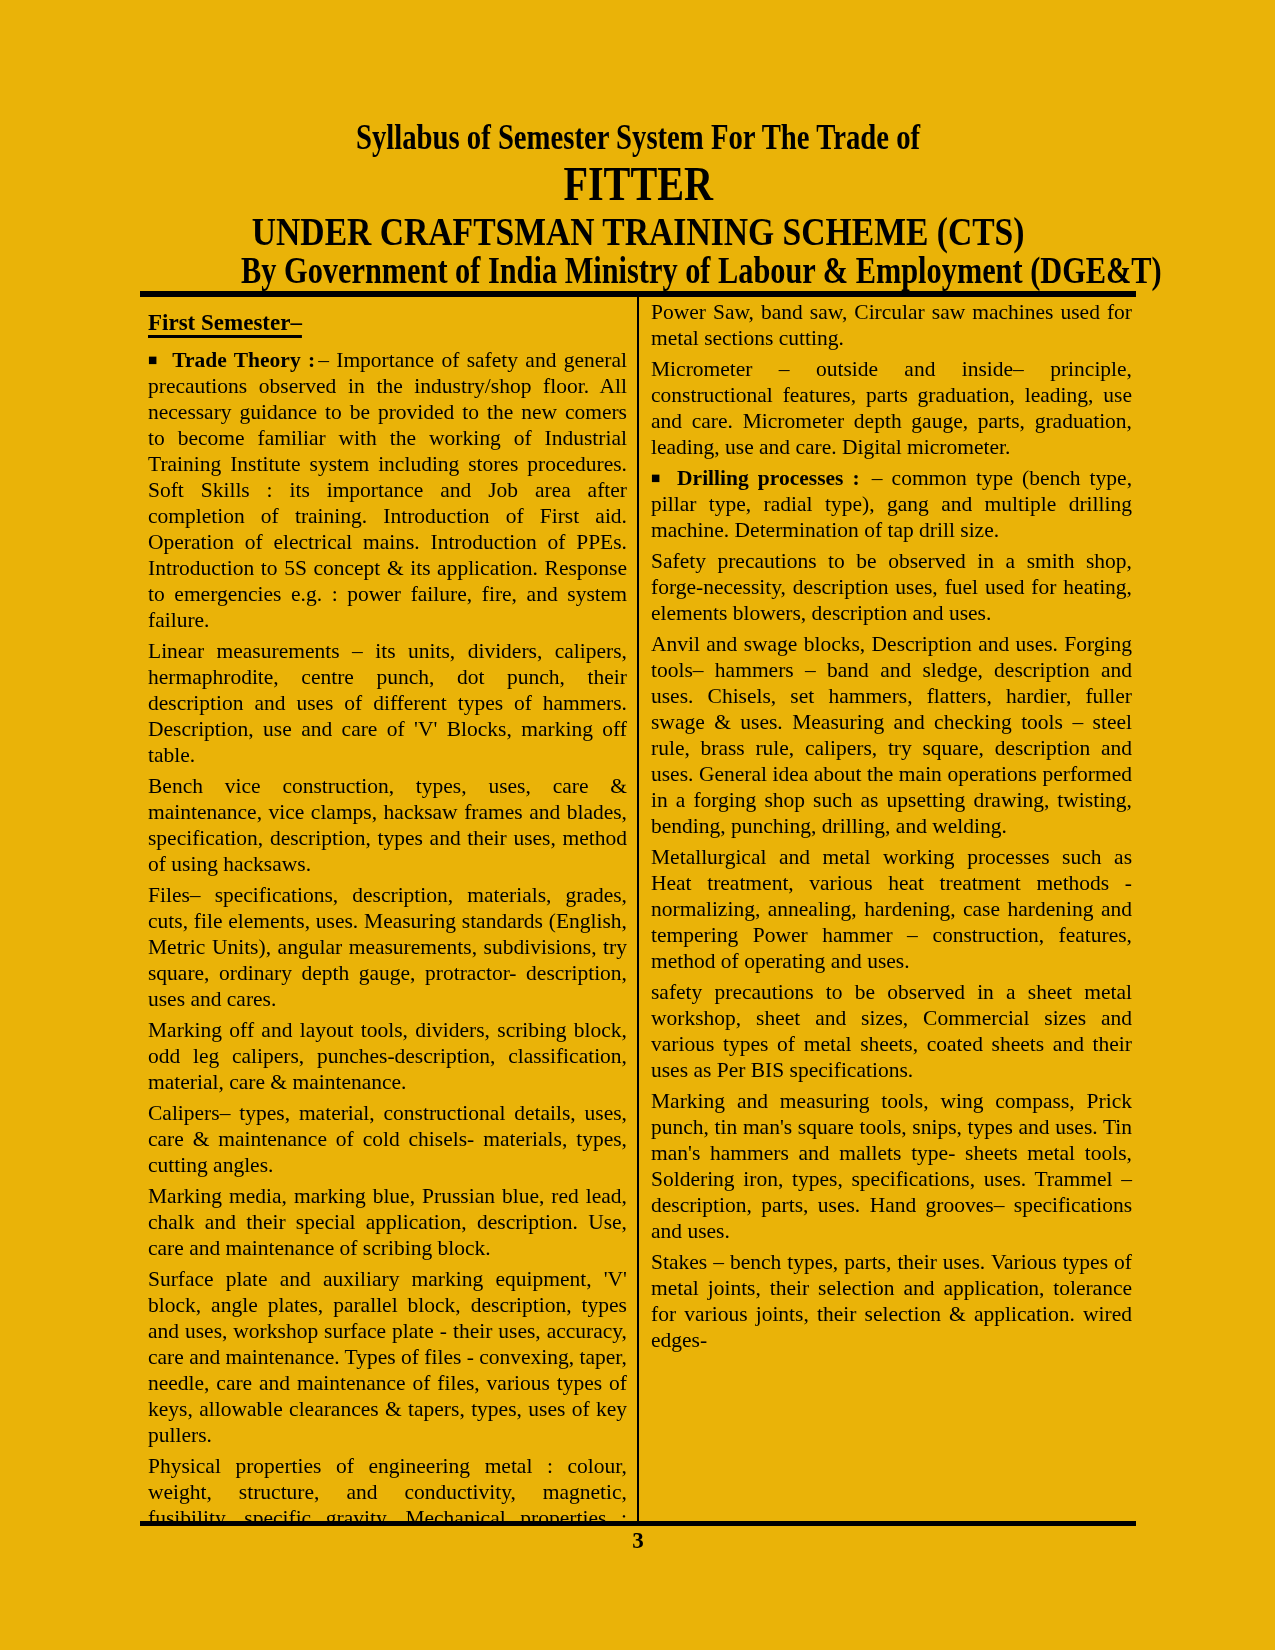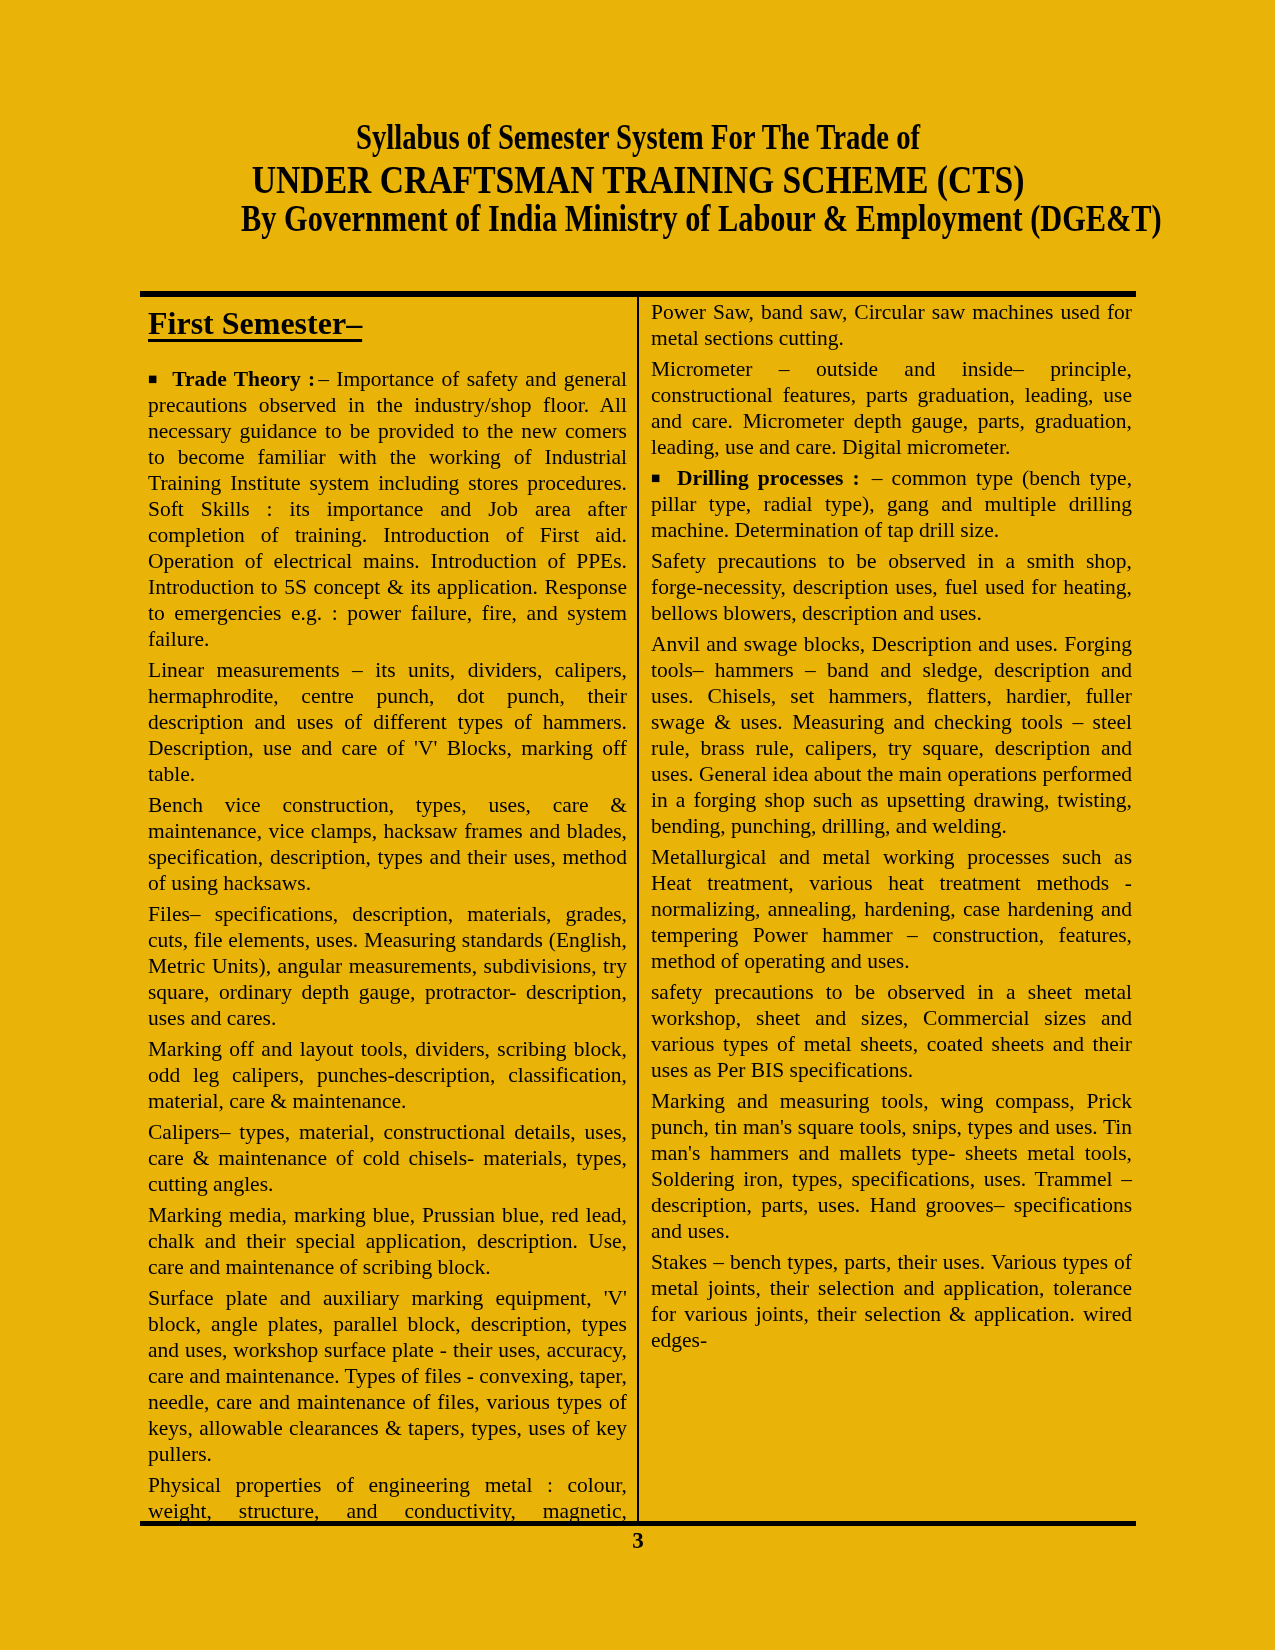--- a/index.html
+++ b/index.html
@@ -25,36 +25,37 @@
   .col{box-sizing:border-box;overflow:hidden;}
   .col-left{width:497px;padding:4px 10px 0 8px;}
   .divider{width:2px;background:#000;flex:0 0 2px;}
   .col-right{width:497px;padding:2px 4px 8px 12px;}
   .col p.para{
     margin:0 0 5px 0;font-size:21.5px;line-height:26px;text-align:justify;
     text-justify:inter-word;
   }
   .col p.para:last-child{margin-bottom:0;}
   .sem-heading{
-    font-size:32px;line-height:36px;font-weight:bold;margin:4px 0 25px 0;
+    font-size:23px;line-height:36px;font-weight:bold;margin:4px 0 6px 0;
     text-decoration:underline;text-decoration-thickness:3px;text-underline-offset:5px;
   }
   .bullet{font-size:0.72em;margin-right:13px;vertical-align:2px;}
   .lead{font-weight:bold;margin-right:3px;}
   
   .page-number{position:absolute;left:140px;top:1527px;width:996px;text-align:center;
     font-size:23px;font-weight:bold;line-height:28px;}
 </style>
 </head>
 <body>
 
 <div class="page">
 
   <div class="header">
     <span class="t-row"><span class="t-line t1">Syllabus of Semester System For The Trade of</span></span>
+    <span class="t-row"><span class="t-line t2">FITTER</span></span>
     <span class="t-row"><span class="t-line t3">UNDER CRAFTSMAN TRAINING SCHEME (CTS)</span></span>
     <span class="t-row"><span class="t-line t4">By Government of India Ministry of Labour &amp; Employment (DGE&amp;T)</span></span>
   </div>
 
   <div class="rule-top"></div>
 
   <div class="columns">
     <div class="col col-left">
       <div class="sem-heading">First Semester–</div>
       <div id="left-paras">
@@ -68,21 +69,21 @@
           <p class="para">Surface plate and auxiliary marking equipment, 'V' block, angle plates, parallel block, description, types and uses, workshop surface plate - their uses, accuracy, care and maintenance. Types of files - convexing, taper, needle, care and maintenance of files, various types of keys, allowable clearances &amp; tapers, types, uses of key pullers.</p>
           <p class="para">Physical properties of engineering metal : colour, weight, structure, and conductivity, magnetic, fusibility, specific gravity. Mechanical properties : ductility, malleability hardness, brittleness, toughness, tenacity, and elasticity.</p>
         </div>
     </div>
     <div class="divider"></div>
     <div class="col col-right">
       <div id="right-paras">
           <p class="para">Power Saw, band saw, Circular saw machines used for metal sections cutting.</p>
           <p class="para">Micrometer – outside and inside– principle, constructional features, parts graduation, leading, use and care. Micrometer depth gauge, parts, graduation, leading, use and care. Digital micrometer.</p>
           <p class="para"><span class="bullet">■</span><span class="lead">Drilling processes :</span> – common type (bench type, pillar type, radial type), gang and multiple drilling machine. Determination of tap drill size.</p>
-          <p class="para">Safety precautions to be observed in a smith shop, forge-necessity, description uses, fuel used for heating, bellows blowers, description and uses.</p>
+          <p class="para">Safety precautions to be observed in a smith shop, forge-necessity, description uses, fuel used for heating, elements blowers, description and uses.</p>
           <p class="para">Anvil and swage blocks, Description and uses. Forging tools– hammers – band and sledge, description and uses. Chisels, set hammers, flatters, hardier, fuller swage &amp; uses. Measuring and checking tools – steel rule, brass rule, calipers, try square, description and uses. General idea about the main operations performed in a forging shop such as upsetting drawing, twisting, bending, punching, drilling, and welding.</p>
           <p class="para">Metallurgical and metal working processes such as Heat treatment, various heat treatment methods - normalizing, annealing, hardening, case hardening and tempering Power hammer – construction, features, method of operating and uses.</p>
           <p class="para">safety precautions to be observed in a sheet metal workshop, sheet and sizes, Commercial sizes and various types of metal sheets, coated sheets and their uses as Per BIS specifications.</p>
           <p class="para">Marking and measuring tools, wing compass, Prick punch, tin man's square tools, snips, types and uses. Tin man's hammers and mallets type- sheets metal tools, Soldering iron, types, specifications, uses. Trammel – description, parts, uses. Hand grooves– specifications and uses.</p>
           <p class="para">Stakes – bench types, parts, their uses. Various types of metal joints, their selection and application, tolerance for various joints, their selection &amp; application. wired edges-</p>
         </div>
     </div>
   </div>
 
   <div class="rule-bottom"></div>

